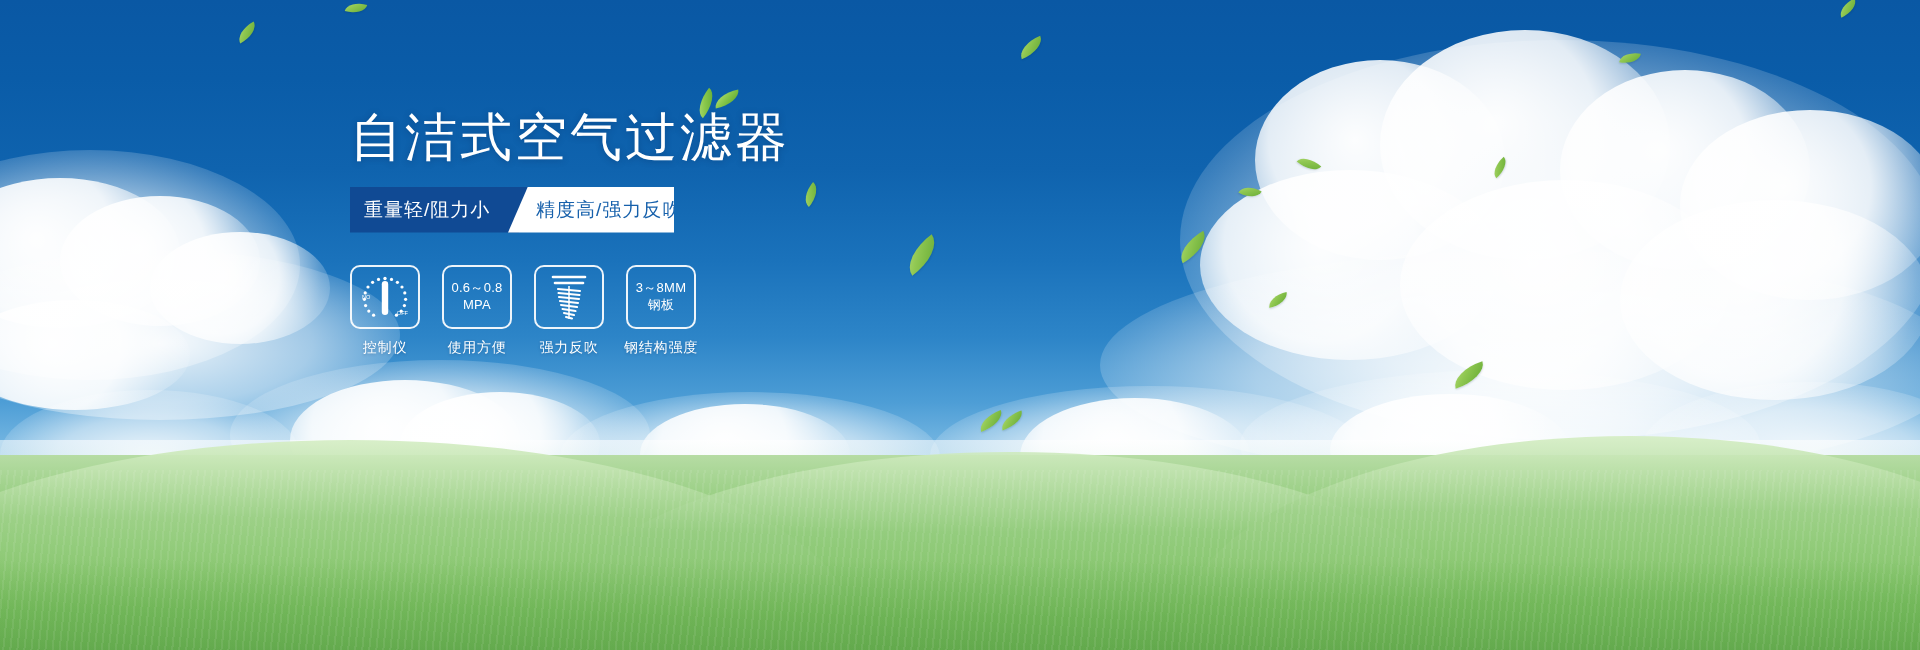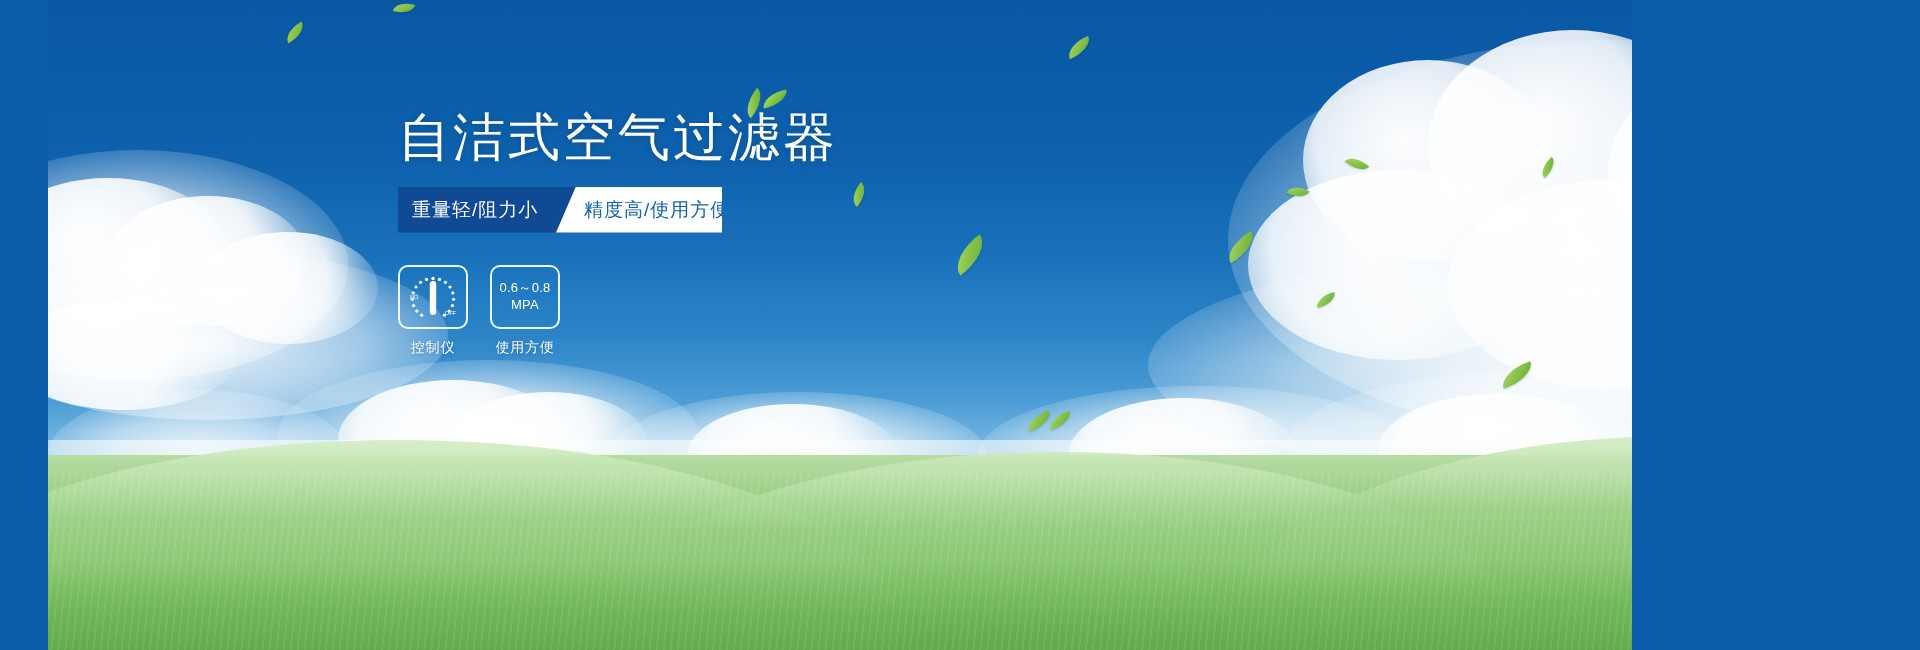--- a/index.html
+++ b/index.html
@@ -4,40 +4,39 @@
 <style>
   * { margin:0; padding:0; box-sizing:border-box; }
   html,body { width:1920px; height:650px; overflow:hidden; }
   body {
     font-family:"Liberation Sans","DejaVu Sans",sans-serif;
     background:#0a5ca8;
   }
 
   #banner {
     position:relative;
-    width:1584px; height:650px;
+    width:1920px; height:650px;
     overflow:hidden;
     background:
       linear-gradient(180deg,
         #0a58a4 0%,
         #0a5ca8 12%,
         #0f63ae 26%,
         #1a72bb 40%,
         #2d85c8 52%,
         #4e9ed6 62%,
         #7cbbe4 70%,
         #a9d2ec 76%,
         #cfe6f3 81%,
         #e3eff5 85%,
         #cfe6e0 88%,
         #b8dcb0 91%,
         #9ed28c 94%,
         #8ecb7c 97%,
         #82c471 100%);
-    margin-left: 48px;
   }
 
   
   .cloud {
     position:absolute;
     border-radius:50%;
     background:radial-gradient(circle at 40% 40%, rgba(255,255,255,0.98) 0%, rgba(255,255,255,0.85) 45%, rgba(255,255,255,0.25) 78%, rgba(255,255,255,0) 100%);
     pointer-events:none;
   }
   .cloudsoft {
@@ -212,21 +211,21 @@
 
   <div id="content">
 
     <h1 id="title">自洁式空气过滤器</h1>
 
     <div id="badges">
       <div class="badge" id="badge-0">
         <span>重量轻/阻力小</span>
       </div>
       <div class="badge" id="badge-1">
-        <span>精度高/使用方便</span>
+        <span>精度高/强力反吹</span>
       </div>
     </div>
 
     <div id="features">
 
       <div class="feature">
         <div class="fbox">
           <span>
             <svg width="52" height="48" viewBox="0 0 52 48">
               <g fill="#ffffff">
@@ -260,18 +259,53 @@
       <div class="feature">
         <div class="fbox">
           <div class="ftext">
             <div>0.6～0.8</div>
             <div>MPA</div>
           </div>
         </div>
         <div class="fcap">使用方便</div>
       </div>
 
-
+      <div class="feature">
+        <div class="fbox">
+          <span>
+            <svg width="46" height="50" viewBox="0 0 46 50">
+              <g stroke="#ffffff" stroke-width="2.6" stroke-linecap="round" fill="none">
+                <line x1="7" y1="5" x2="39" y2="5"></line>
+                <line x1="9" y1="11" x2="37" y2="11"></line>
+              </g>
+              <g stroke="#ffffff" stroke-width="2.1" stroke-linecap="round" fill="none">
+                <path d="M12 17 L34 19"></path>
+                <path d="M12.5 21 L33.5 23"></path>
+                <path d="M13 25 L33 27"></path>
+                <path d="M14 29 L32 31"></path>
+                <path d="M15 33 L31 35"></path>
+                <path d="M16.5 37 L29.5 39"></path>
+                <path d="M18 41 L28 43"></path>
+                <path d="M20 45 L26 46.5"></path>
+              </g>
+              <g stroke="#ffffff" stroke-width="1.6" fill="none" opacity=".95">
+                <line x1="23" y1="14" x2="23" y2="47"></line>
+              </g>
+            </svg>
+          </span>
+        </div>
+        <div class="fcap">强力反吹</div>
+      </div>
+
+      <div class="feature">
+        <div class="fbox">
+          <div class="ftext">
+            <div>3～8MM</div>
+            <div>钢板</div>
+          </div>
+        </div>
+        <div class="fcap">钢结构强度</div>
+      </div>
 
 
     </div>
   </div>
 </div>
 
 </body></html>

